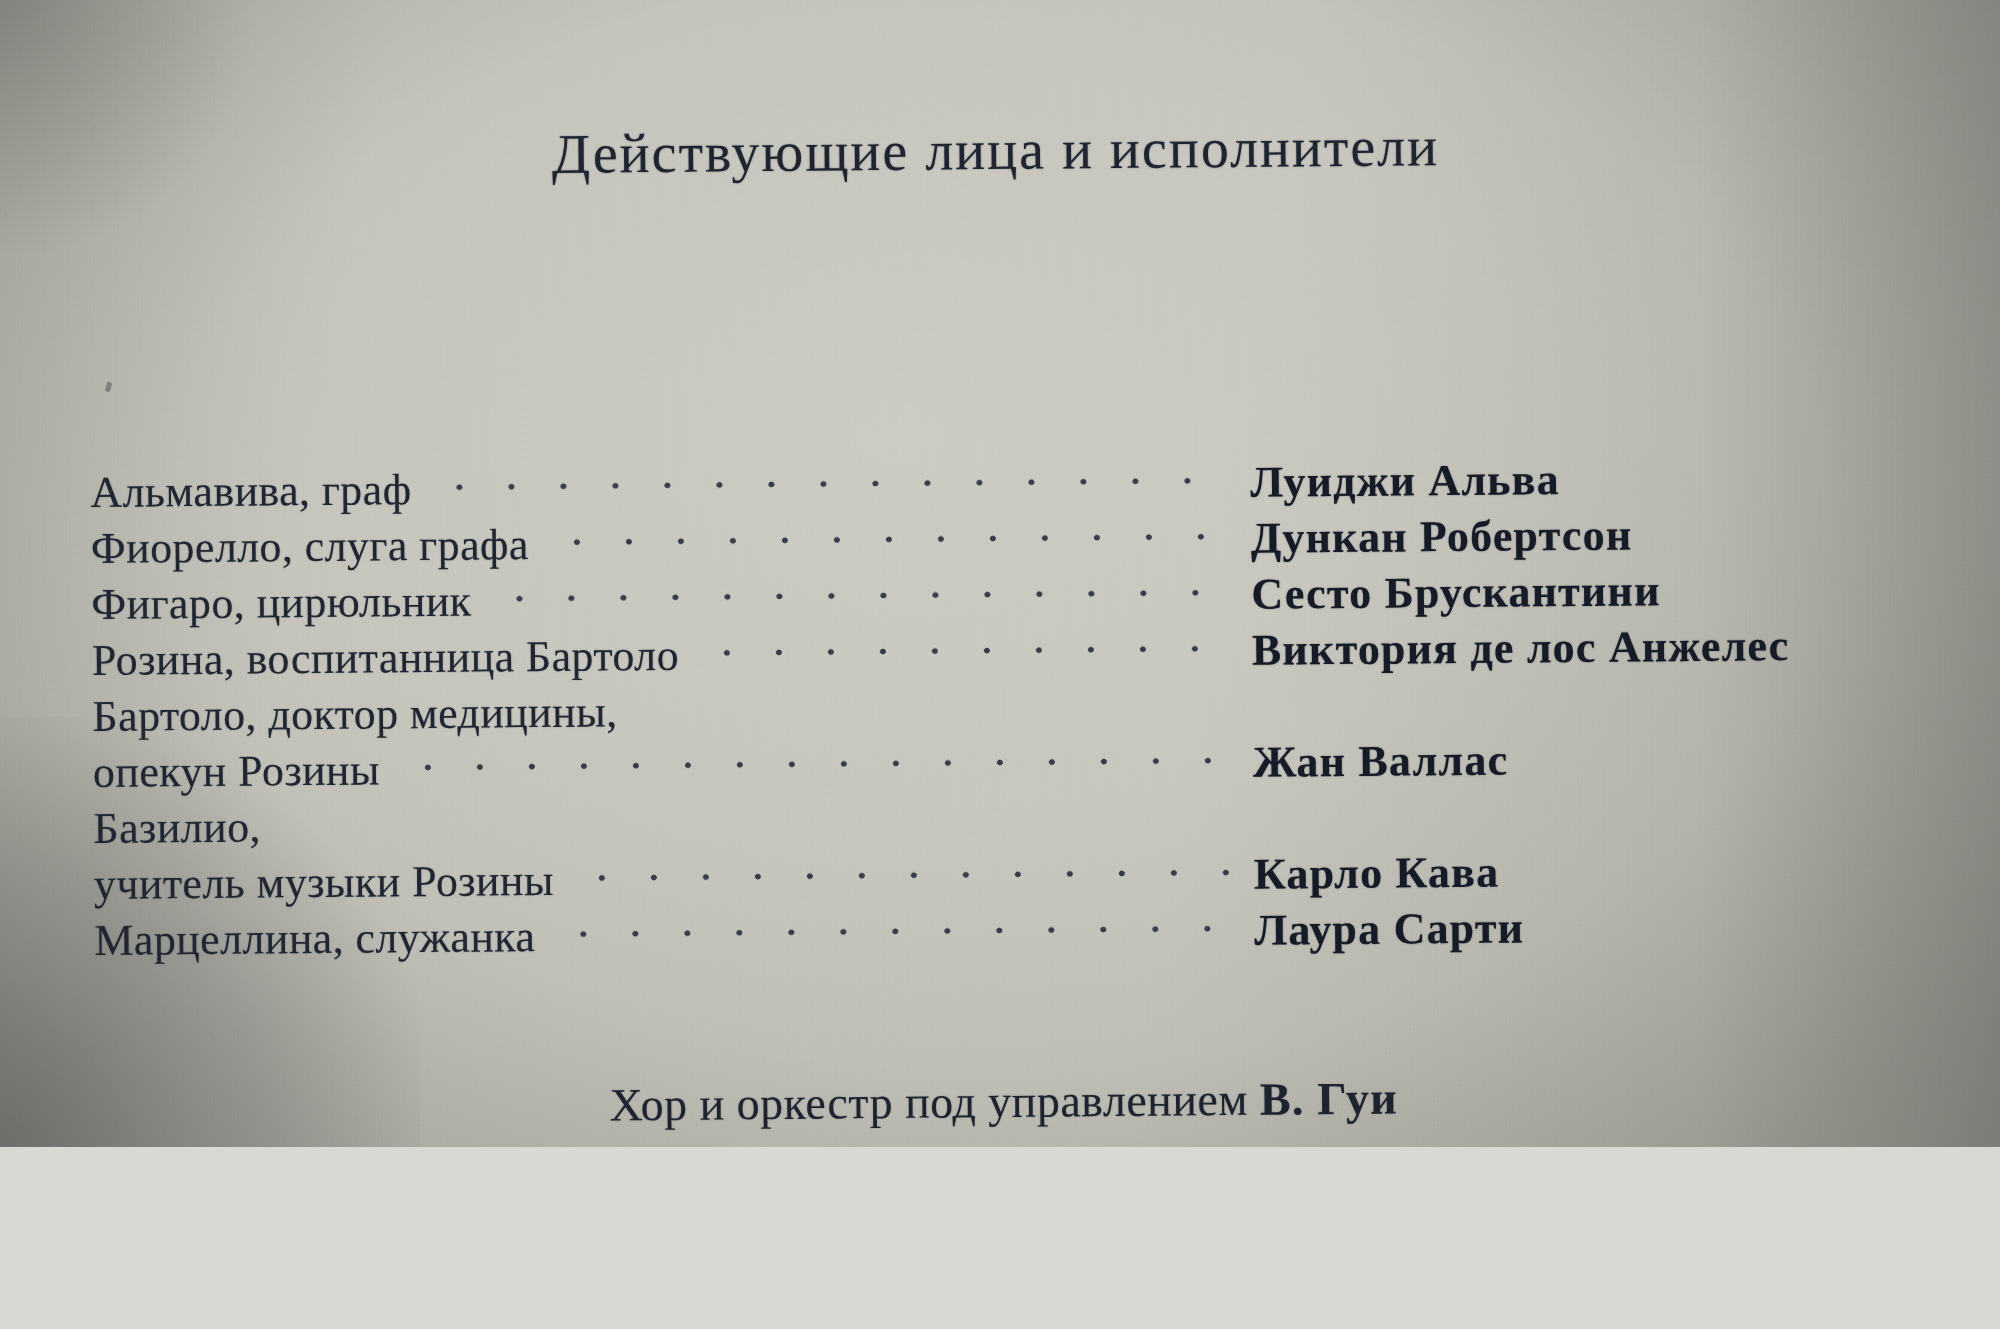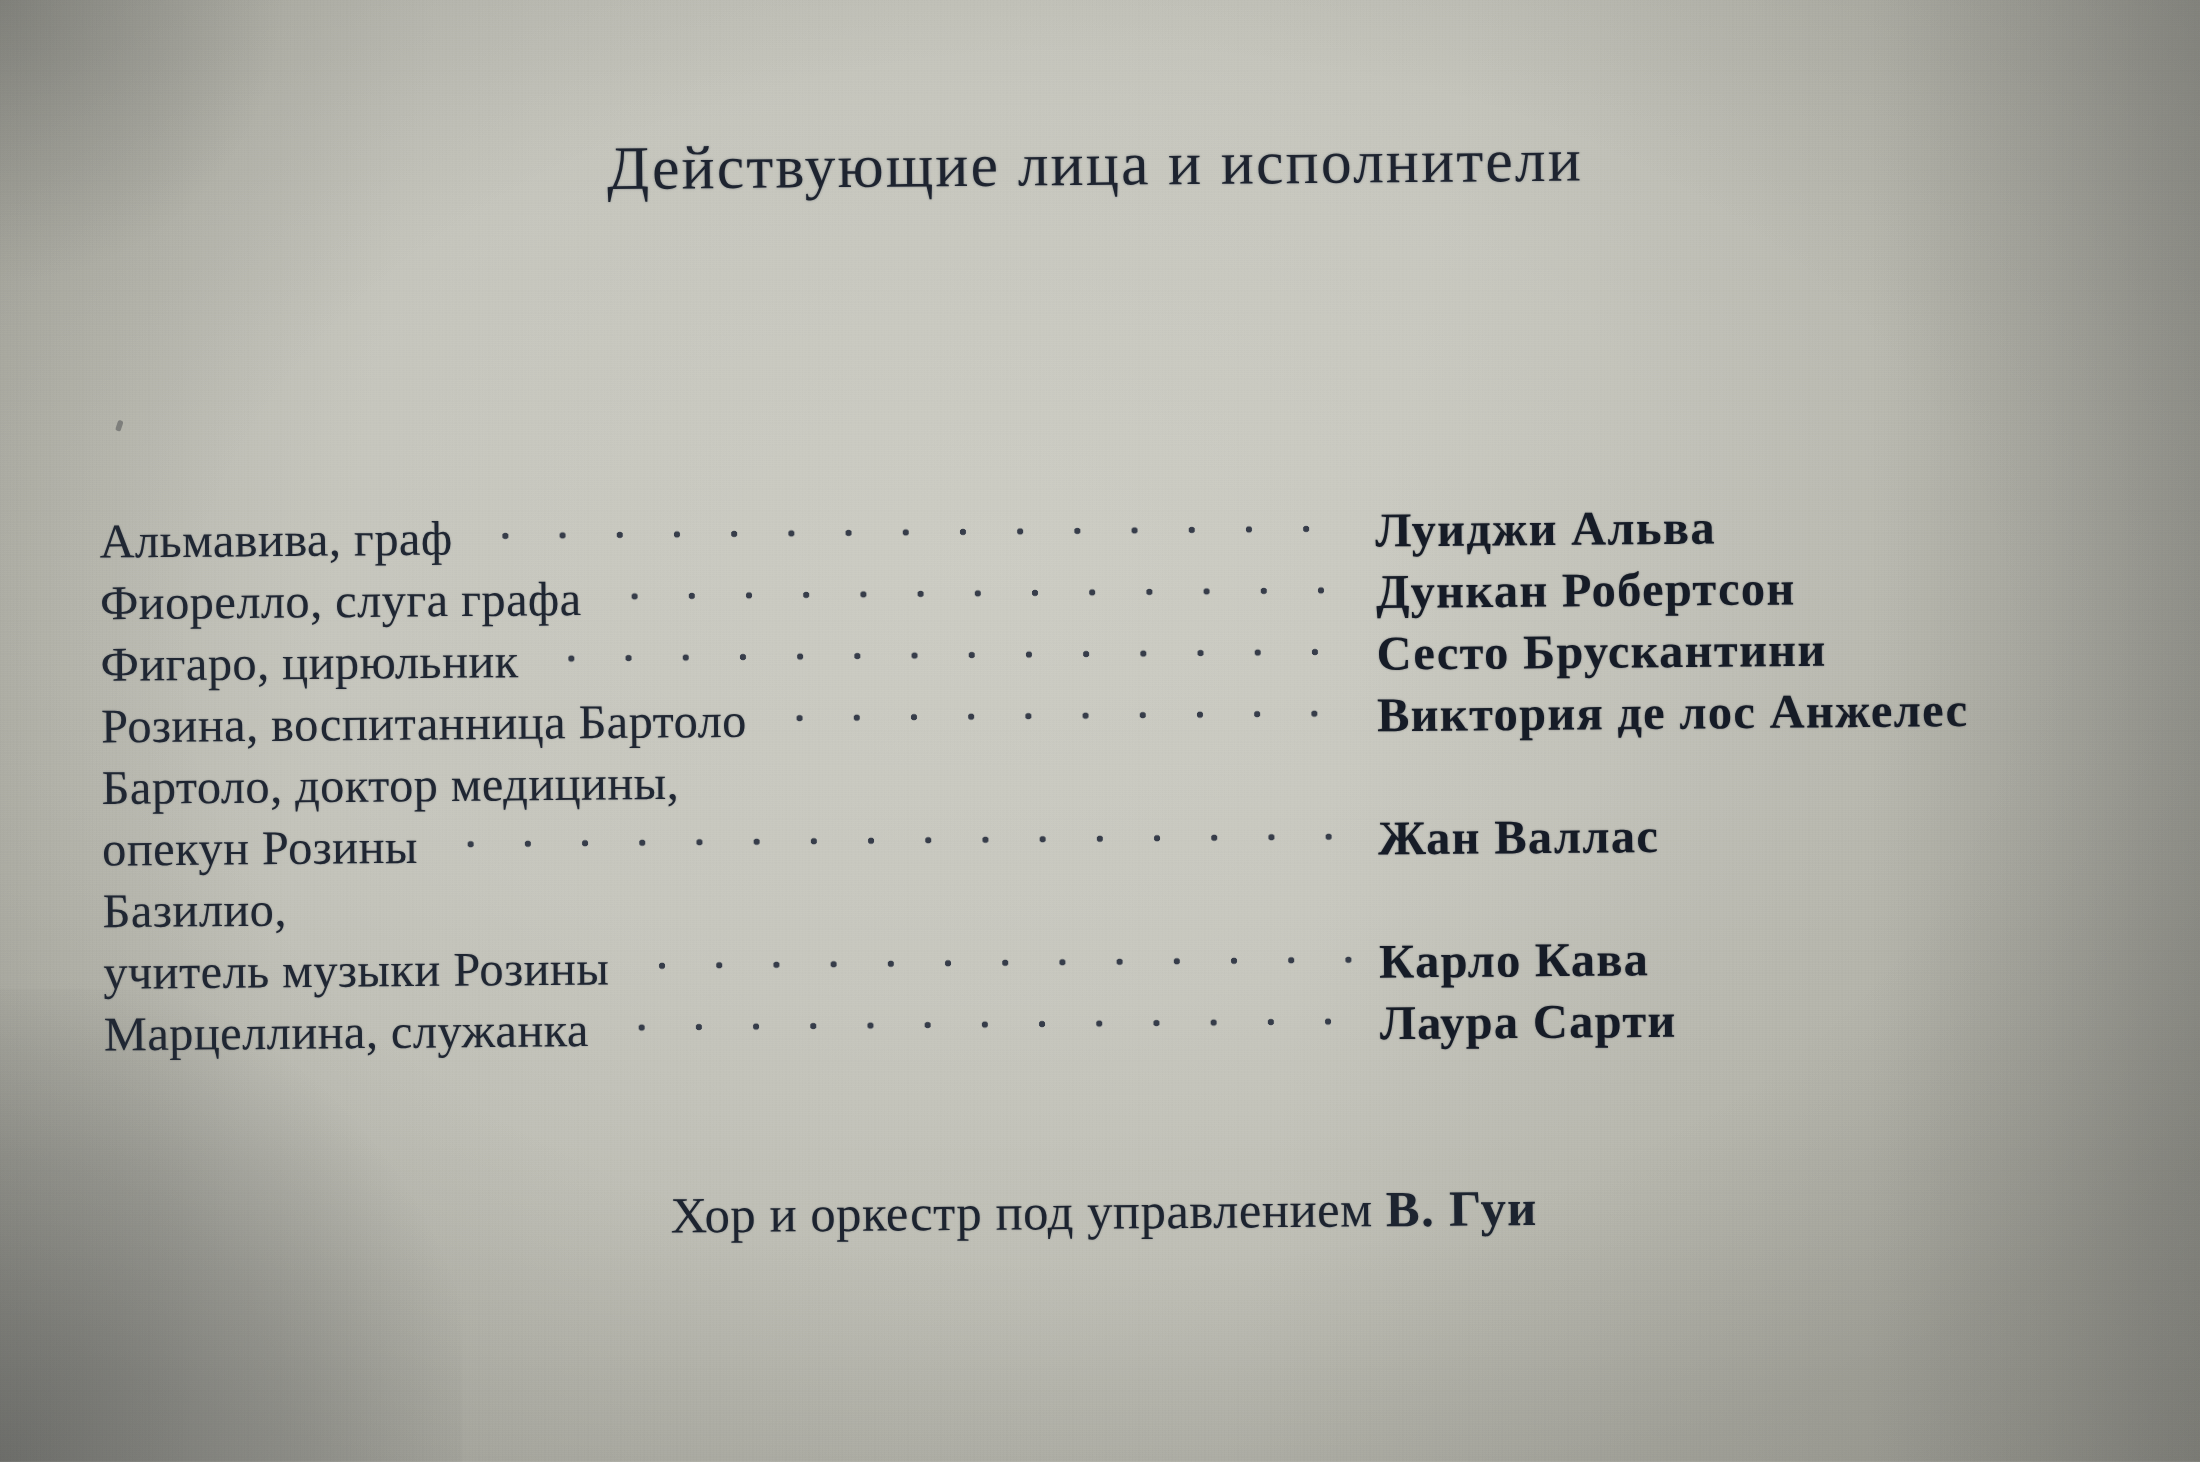--- a/index.html
+++ b/index.html
@@ -11,21 +11,21 @@
     height: 1329px;
     overflow: hidden;
     background: #d9d9d3;
     font-family: "Liberation Serif", serif;
   }
 
   
   .page {
     position: relative;
     width: 2000px;
-    height: 1329px;
+    height: 1147px;
     background:
       radial-gradient(ellipse 1400px 900px at 45% 38%, #e6e6e1 0%, #e0e0db 45%, #d5d5cf 75%, #c9c9c3 100%),
       linear-gradient(100deg, #cfcfc9 0%, #e2e2dd 18%, #e4e4df 60%, #cdcdc7 100%);
     background-blend-mode: multiply;
     overflow: hidden;
   }
   
   .grain {
     position: absolute;
     inset: 0;

